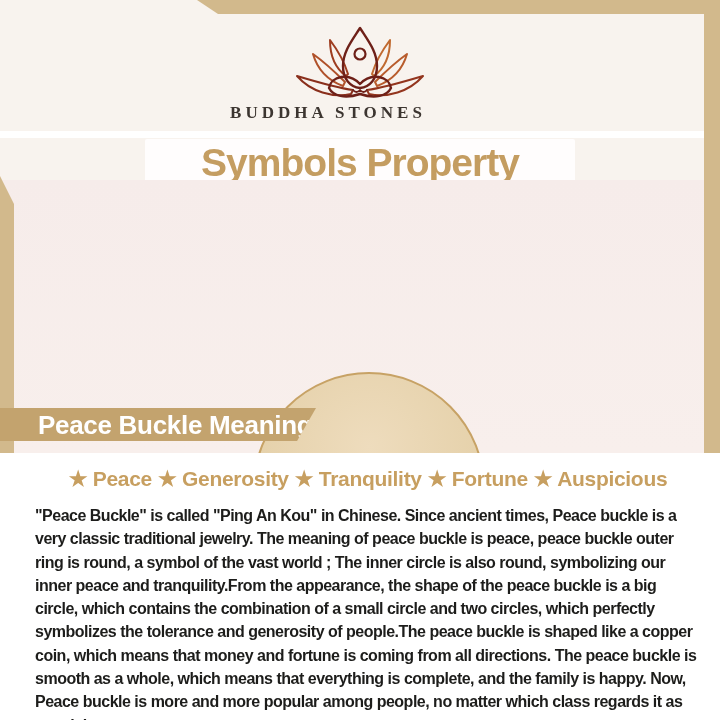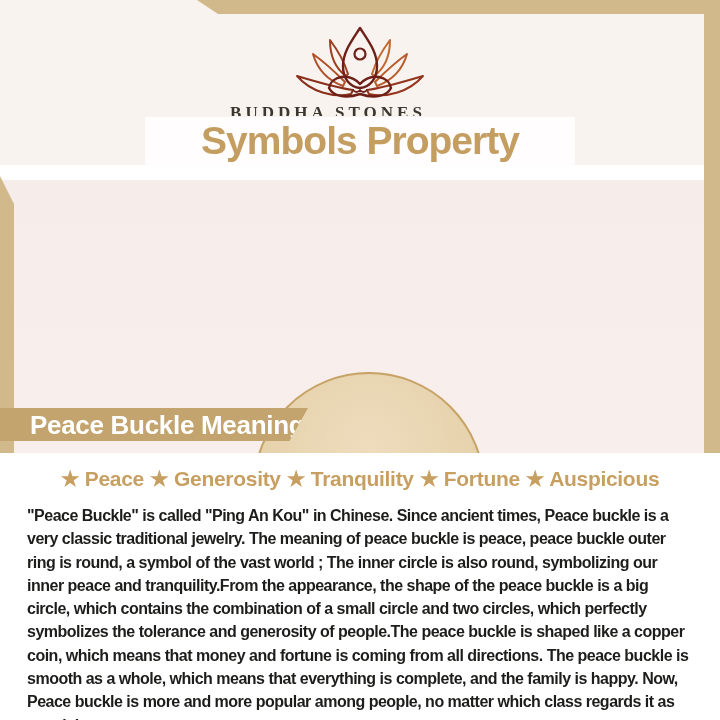--- a/index.html
+++ b/index.html
@@ -8,21 +8,21 @@
     background:#ffffff;font-family:"Liberation Sans",sans-serif;
   }
   
   .header-bg{position:absolute;top:0;left:0;width:720px;height:131px;background:#f8f3ee;}
   .logo-wrap{position:absolute;top:24px;left:0;width:720px;text-align:center;}
   .brand-name{
     position:absolute;top:103px;left:0;width:656px;text-align:center;
     font-family:"Liberation Serif",serif;font-size:17px;letter-spacing:4px;
     color:#3c3530;font-weight:600;
   }
-  .title-row{position:absolute;top:116px;left:0;width:720px;height:49px;background:#f8f3ee;}
+  .title-row{position:absolute;top:138px;left:0;width:720px;height:49px;background:#f8f3ee;}
   .title-white{position:absolute;top:1px;left:145px;width:430px;height:48px;background:#fffdfd;border-radius:2px;}
   .title-text{
     position:absolute;top:0;left:0;width:720px;height:49px;line-height:50px;text-align:center;
     font-size:39px;font-weight:bold;letter-spacing:-1px;color:#c49d61;
   }
   .panel{position:absolute;top:180px;left:0;width:720px;height:273px;
     background:linear-gradient(#f6ecea,#f8efec);}
   .donut{
     position:absolute;top:192px;left:253px;width:228px;height:228px;border-radius:50%;
     background:radial-gradient(circle at 50% 32%, #eedcbd 0%, #e6d2ac 55%, #dfc9a0 100%);
@@ -50,21 +50,21 @@
     position:absolute;top:504px;left:27px;width:667px;
     font-size:16px;font-weight:bold;letter-spacing:-0.5px;line-height:23.3px;
     color:#1d1d1b;
   }
   
   .ribbon{position:absolute;inset:0;background:#d2b98c;pointer-events:none;}
   .ribbon.top{clip-path:polygon(197px 0,720px 0,720px 14px,218px 14px);}
   .ribbon.right{clip-path:polygon(704px 0,720px 0,720px 543px,704px 521px);}
   .ribbon.left{clip-path:polygon(0 176px,14px 204px,14px 720px,0 720px);}
   .ribbon.bottom{clip-path:polygon(0 703px,528px 703px,546px 720px,0 720px);}
-  .above{z-index:5;}
+  .above{z-index:5;padding-left:8px;}
 </style>
 </head>
 <body>
 
 <div id="root">
 
   <div class="header-bg"></div>
 
   <div class="logo-wrap">
     <svg width="150" height="78" viewBox="0 0 150 78" fill="none" stroke-linejoin="round" stroke-linecap="round">

